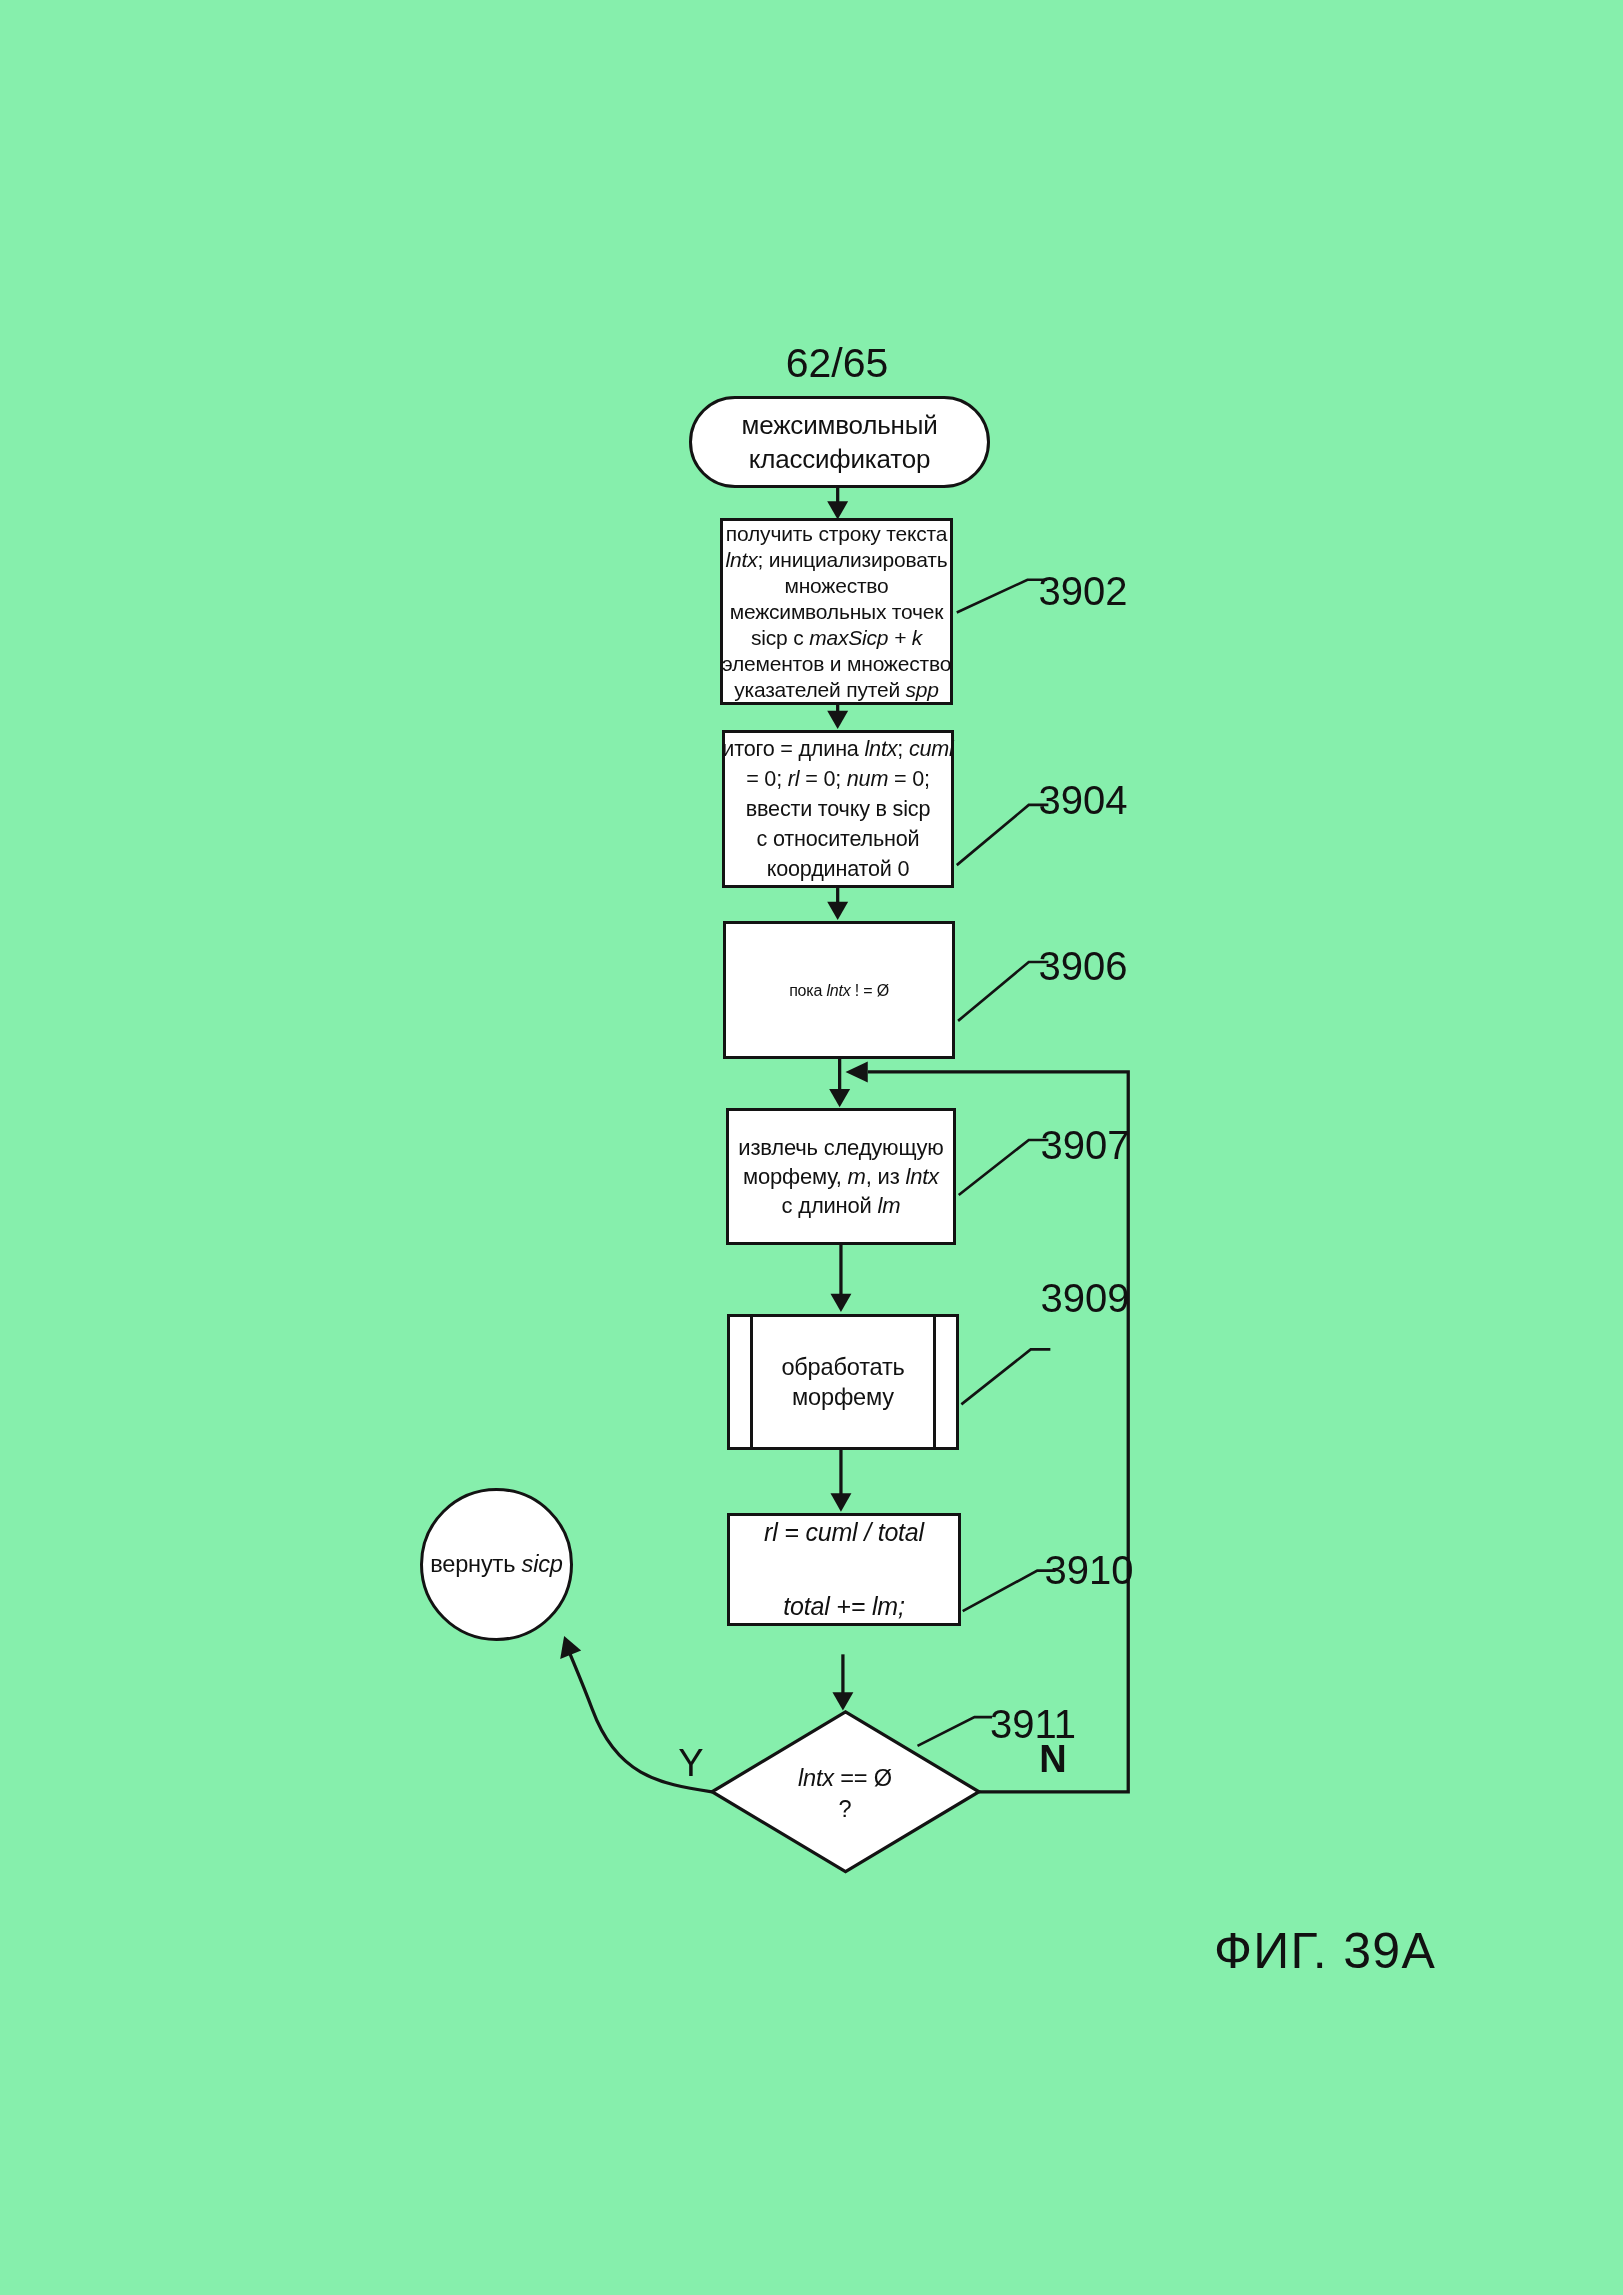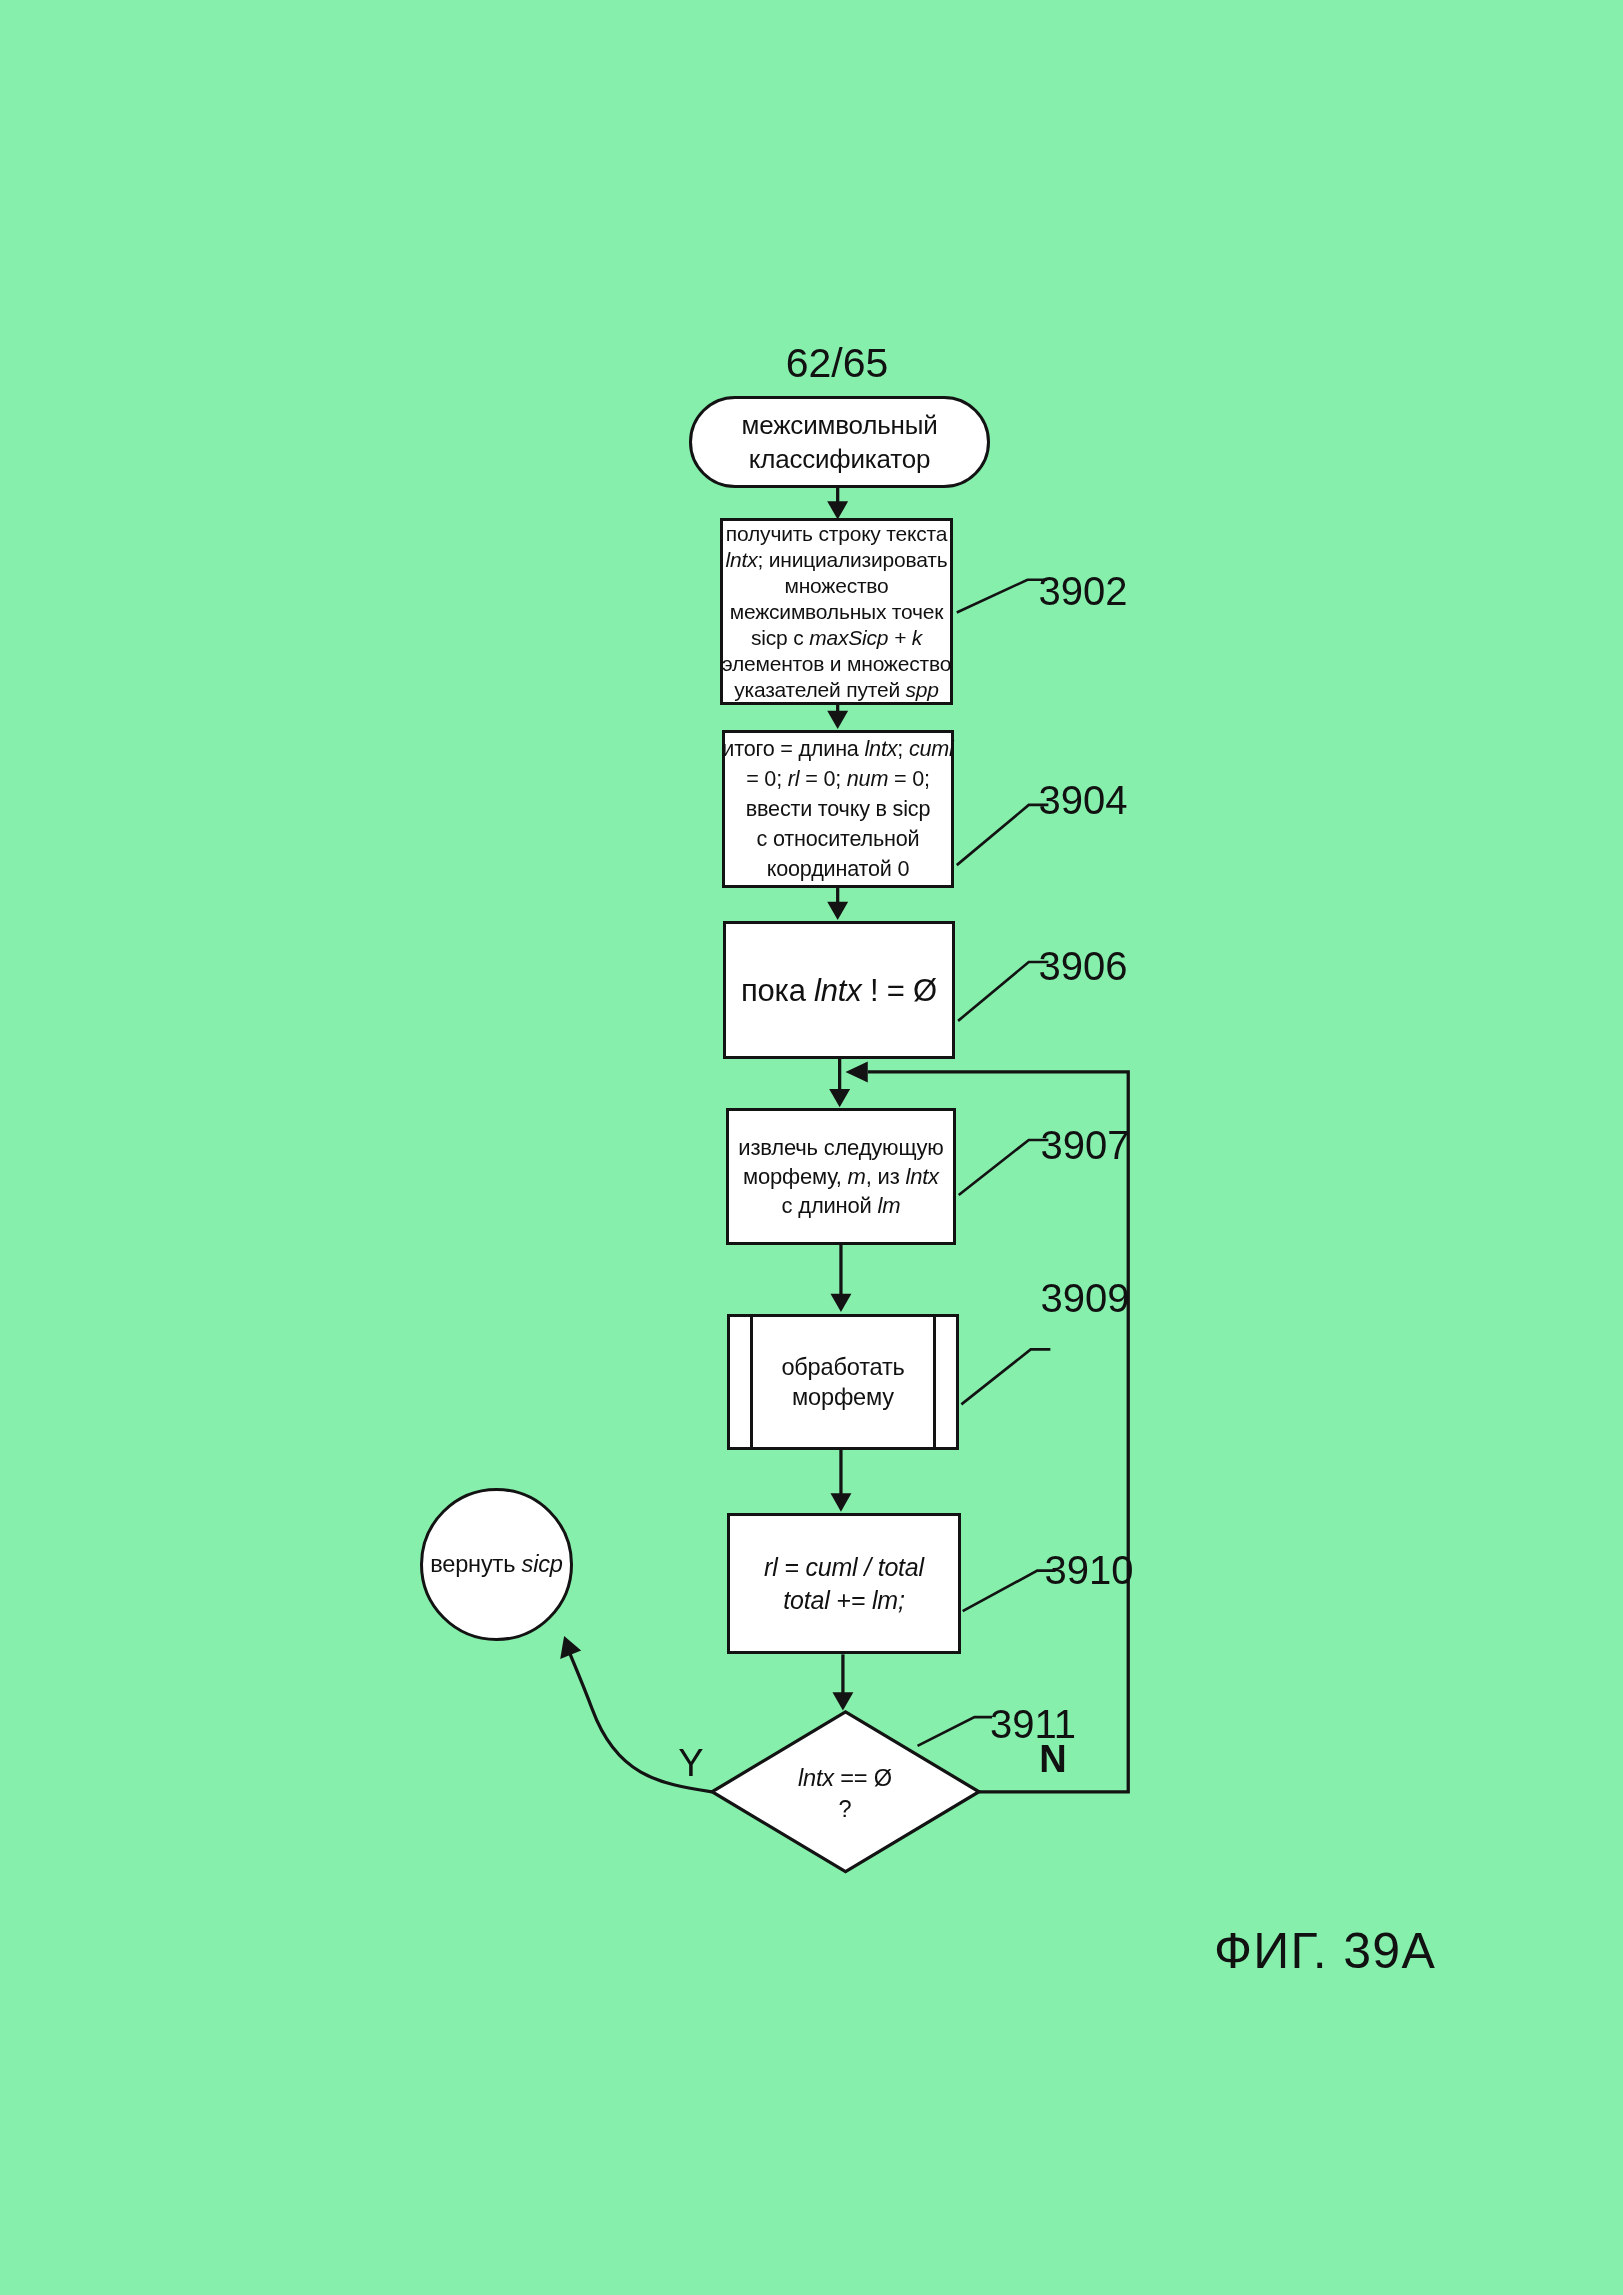--- a/index.html
+++ b/index.html
@@ -18,21 +18,21 @@
     position:absolute;box-sizing:border-box;
     border:3.9px solid #131313;background:#fff;
     display:flex;flex-direction:column;align-items:center;justify-content:center;
     text-align:center;
   }
   .ln{white-space:nowrap;letter-spacing:-0.2px;}
   .it{font-style:italic;}
   .terminal{border-radius:47px;border-width:3.3px;font-size:26px;line-height:34px;}
   .b3902{font-size:21px;line-height:26px;}
   .b3904{font-size:21.6px;line-height:30px;}
-  .b3906{font-size:31px;line-height:29px;}
+  .b3906{font-size:16px;line-height:29px;}
   .b3907{font-size:22px;line-height:29px;}
   .b3909{font-size:23.6px;line-height:30px;border-width:3.3px;}
   .b3910{font-size:25px;line-height:33px;}
   .endcap{border-radius:50%;border-width:3.3px;font-size:23.6px;line-height:29px;}
   .subbar{position:absolute;top:0;bottom:0;width:3.3px;background:#131313;}
   .diamond-text{position:absolute;width:196px;font-size:23.6px;line-height:31px;text-align:center;}
   .refnum{position:absolute;font-size:40px;white-space:nowrap;}
   .pagenum{position:absolute;font-size:41px;white-space:nowrap;}
   .fig{position:absolute;font-size:50px;letter-spacing:1.3px;white-space:nowrap;}
   .yn{position:absolute;font-size:38px;}
@@ -115,21 +115,21 @@
 
   <div class="node b3909" style="left:727px;top:1314px;width:232px;height:136px;">
     <div class="subbar" style="left:19.6px;"></div>
     <div class="subbar" style="right:19.6px;"></div>
     <div>
         <div class="ln"><span>обработать</span></div>
         <div class="ln"><span>морфему</span></div>
       </div>
   </div>
 
-  <div class="node b3910" style="left:727px;top:1513px;width:234px;height:141px;">
+  <div class="node b3910" style="left:727px;top:1513px;width:234px;height:113px;justify-content:space-between;">
       <div class="ln"><span class="it">rl = cuml / total</span></div>
       <div class="ln"><span class="it">total += lm;</span></div>
     </div>
 
   <div class="diamond-text" style="left:747px;top:1763px;">
       <div class="ln"><span class="it">lntx</span><span> == Ø</span></div>
       <div class="ln"><span>?</span></div>
     </div>
 
   <div class="node endcap" style="left:420px;top:1488px;width:153px;height:153px;">

